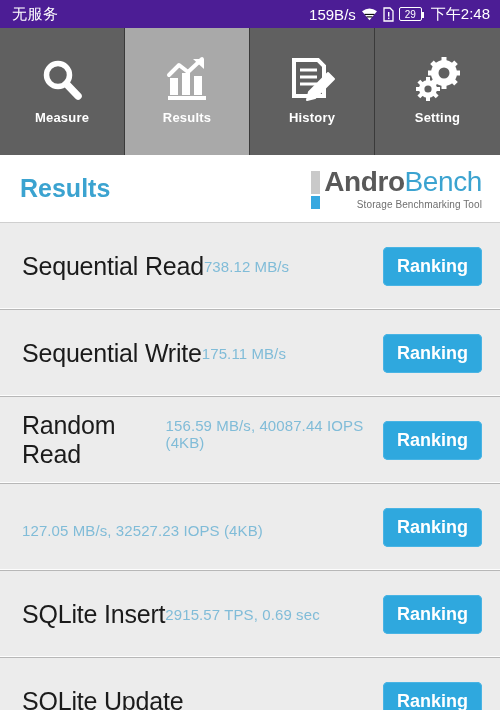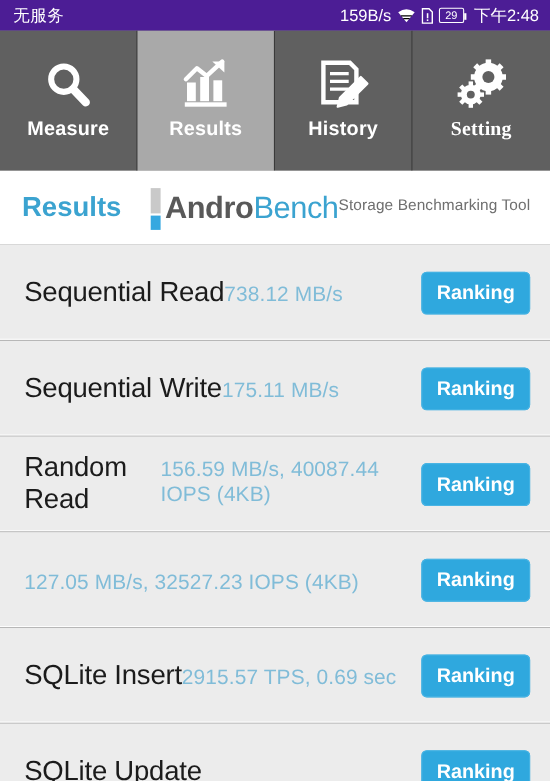--- a/index.html
+++ b/index.html
@@ -71,32 +71,32 @@
     background: #606060;
     border-right: 1px solid #3a3a3a;
     display: flex;
     flex-direction: column;
     align-items: center;
     justify-content: center;
     box-sizing: border-box;
     padding-bottom: 6px;
     cursor: pointer;
   }
-  .tab:last-child { border-right: none; font-family: Liberation Serif, serif; }
+  .tab:last-child { border-right: none; }
   .tab.active { background: #a9a9a9; }
   .tab-icon {
     height: 56px;
     display: flex;
     align-items: center;
     justify-content: center;
     margin-bottom: 2px;
   }
   .tab-label {
     color: #ffffff;
-    font-size: 18px;
+    font-size: 13px;
     font-weight: bold;
     letter-spacing: .2px;
   }
 
   
   .appheader {
     height: 68px;
     background: #ffffff;
     display: flex;
     align-items: center;
@@ -124,30 +124,30 @@
     width: 9px;
     height: 23px;
     background: #c9c9c9;
   }
   .logo-bar-bot {
     width: 9px;
     height: 13px;
     background: #36a8e0;
     margin-top: 2px;
   }
-  .logo-text { display: flex; flex-direction: row; }
+  .logo-text { display: flex; flex-direction: column; }
   .logo-word {
     font-size: 28px;
     line-height: 1;
     letter-spacing: -.4px;
   }
   .logo-andro { color: #595959; font-weight: bold; }
   .logo-bench { color: #3ba3d0; }
   .logo-tag {
-    font-size: 14px;
+    font-size: 10px;
     color: #6f6f6f;
     text-align: right;
     margin-top: 3px;
     letter-spacing: .1px;
   }
 
   
   .list {
     background: #ececec;
     height: 487px;
@@ -165,21 +165,21 @@
     background: #ececec;
   }
   .row-texts { display: flex; flex-direction: row; justify-content: center; }
   .row-title {
     font-size: 25px;
     color: #1b1b1b;
     line-height: 1.15;
     letter-spacing: -.2px;
   }
   .row-value {
-    font-size: 19px;
+    font-size: 15px;
     color: #80bcd8;
     margin-top: 6px;
     letter-spacing: .1px;
   }
   .ranking-btn {
     background: #2fa8de;
     color: #ffffff;
     font-size: 18px;
     font-weight: bold;
     border: none;

